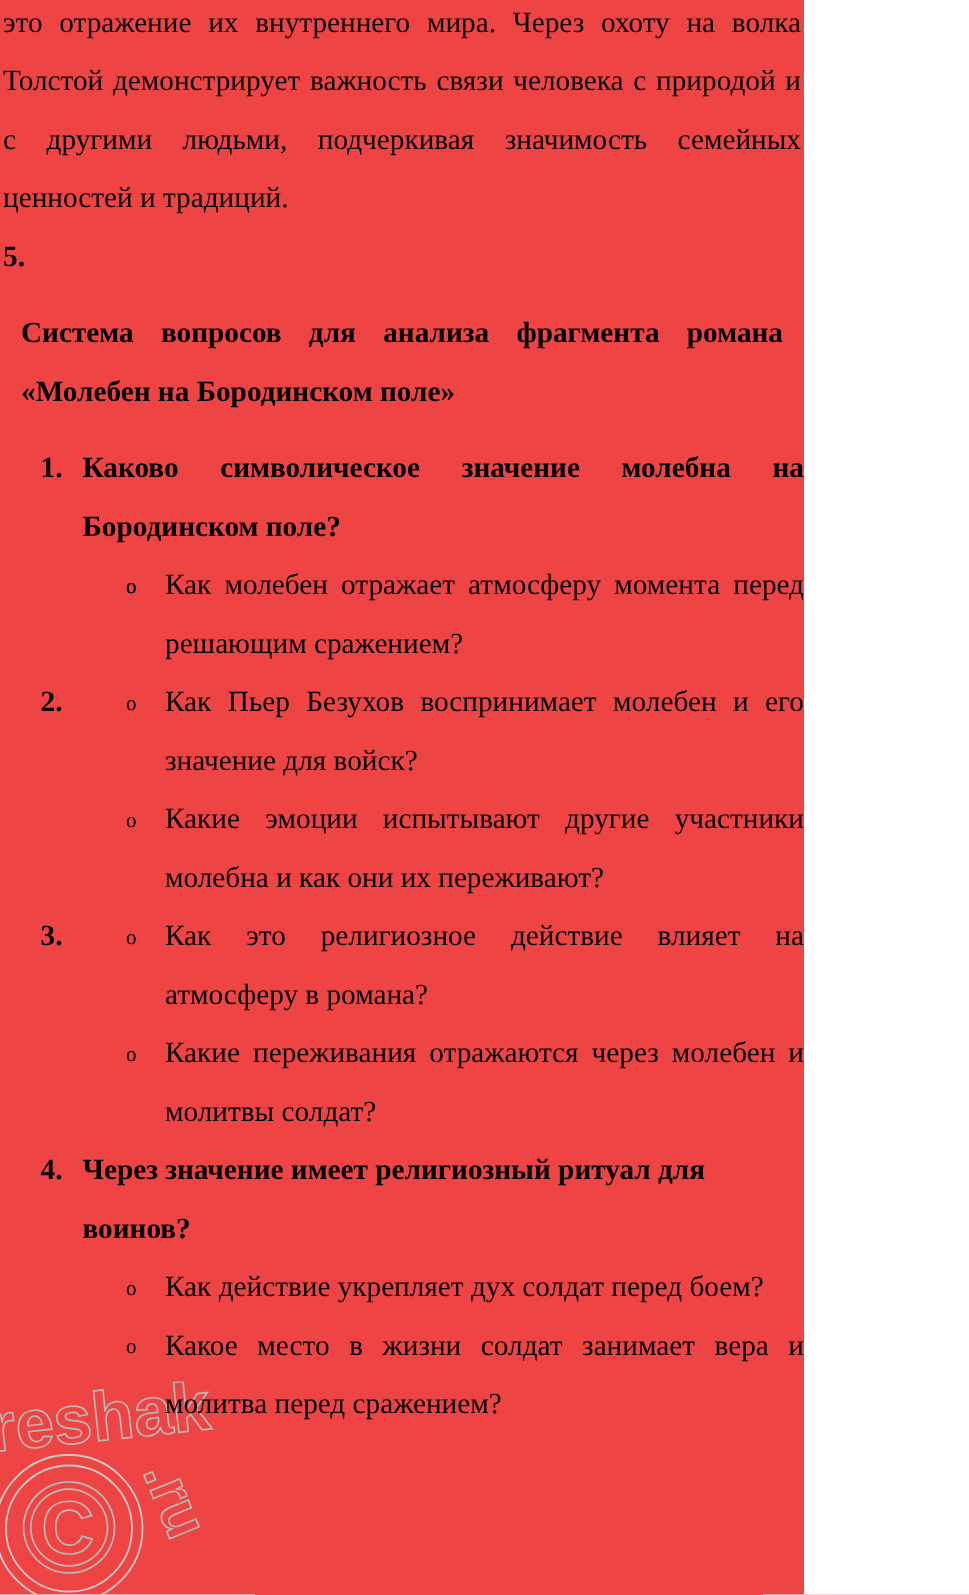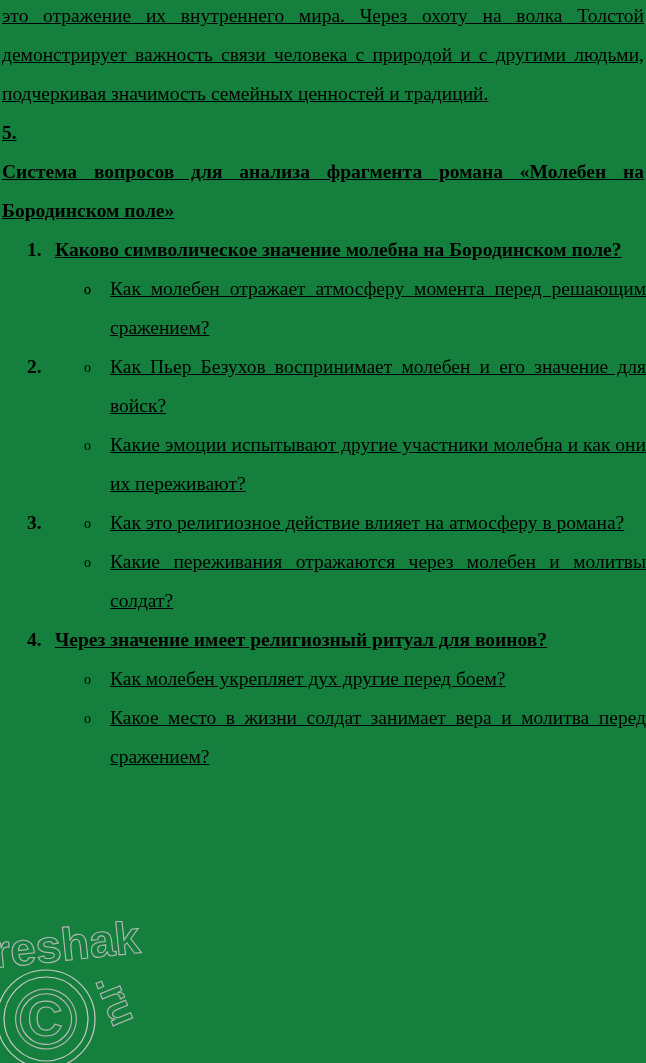--- a/index.html
+++ b/index.html
@@ -8,25 +8,24 @@
     background: #ffffff;
   }
 
   body {
     font-family: "Liberation Serif", "DejaVu Serif", serif;
     color: #000000;
   }
 
   #page {
     position: relative;
-    width: 646px;
+    width: 536px;
     height: 1063px;
     overflow: hidden;
-    background: #15803d;
-    text-decoration: underline;
+    background: #ef4444;
   }
 
   .doc {
     position: relative;
     z-index: 2;
     padding: 0;
   }
 
   
   .para {
@@ -54,21 +53,21 @@
     height: 39px;
   }
 
   
   .section-heading {
     font-size: 19.5px;
     line-height: 39px;
     font-weight: bold;
     text-align: justify;
     text-justify: inter-word;
-    margin: 0;
+    margin: 12px;
     padding: 0 2px 0 2px;
   }
 
   
   .q-list {
     list-style: none;
     margin: 0;
     padding: 0;
   }
 
@@ -230,21 +229,21 @@
       </li>
 
       <li class="q-item">
         <div class="q-head nojust">
           <span class="q-marker">4.</span>
           <span>Через значение имеет религиозный ритуал для воинов?</span>
         </div>
         <ul class="sub-list">
           <li class="sub-item nojust">
             <span class="sub-marker">o</span>
-            <span class="sub-text">Как молебен укрепляет дух другие перед боем?</span>
+            <span class="sub-text">Как действие укрепляет дух солдат перед боем?</span>
           </li>
           <li class="sub-item">
             <span class="sub-marker">o</span>
             <span class="sub-text">Какое место в жизни солдат занимает вера и молитва перед сражением?</span>
           </li>
         </ul>
       </li>
 
     </ol>
   </div>

